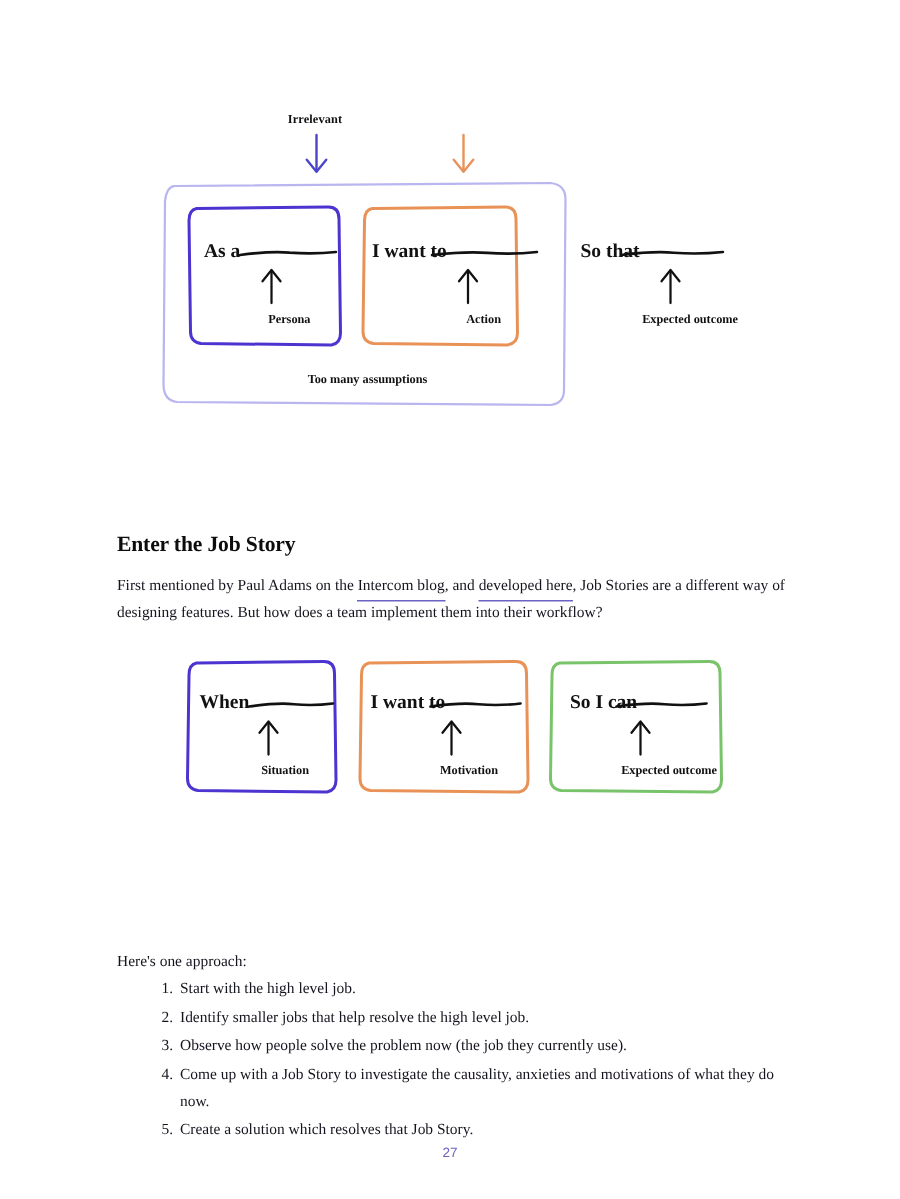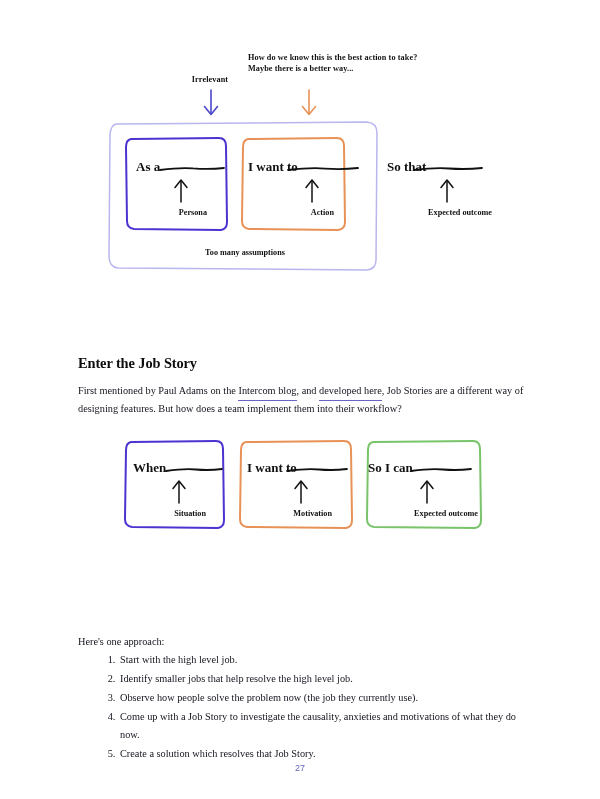--- a/index.html
+++ b/index.html
@@ -167,21 +167,21 @@
   #d2-label-when       { left: 133px; top: 28px; }
   #d2-blank-when       { left: 165px; top: 35px; }
   #d2-uparrow-when     { left: 170px; top: 47px; }
   #d2-caption-when     { left: 146px; top: 77px; width: 60px; }
 
   #d2-label-i-want-to  { left: 247px; top: 28px; }
   #d2-blank-i-want-to  { left: 286px; top: 35px; }
   #d2-uparrow-motiv    { left: 292px; top: 47px; }
   #d2-caption-motiv    { left: 266px; top: 77px; width: 66px; }
 
-  #d2-label-so-i-can   { left: 368px; top: 28px; text-align: center; }
+  #d2-label-so-i-can   { left: 380px; top: 28px; text-align: center; }
   #d2-blank-so-i-can   { left: 410px; top: 35px; }
   #d2-uparrow-outcome  { left: 418px; top: 47px; }
   #d2-caption-outcome  { left: 386px; top: 77px; width: 92px; }
 
   
   #approach-lead {
     position: absolute;
     left: 78px;
     top: 623px;
     font-size: 10.3px;
@@ -223,22 +223,20 @@
 
   <div id="diagram-one">
 
     <div class="callout" id="callout-irrelevant">Irrelevant</div>
 
     <svg class="down-arrow-svg" id="arrow-irrelevant" width="26" height="30" viewBox="0 0 26 30">
       <path d="M13 2 L13 25" stroke="#4b46c9" stroke-width="1.6" fill="none" stroke-linecap="round"></path>
       <path d="M6.5 18.5 L13 26.5 L19.5 18.5" stroke="#4b46c9" stroke-width="1.6" fill="none" stroke-linecap="round" stroke-linejoin="round"></path>
     </svg>
 
-    <div class="callout" id="callout-question">How do we know this is the best action to take?
-Maybe there is a better way...</div>
 
     <svg class="down-arrow-svg" id="arrow-question" width="26" height="30" viewBox="0 0 26 30">
       <path d="M13 2 L13 25" stroke="#e89257" stroke-width="1.6" fill="none" stroke-linecap="round"></path>
       <path d="M6.5 18.5 L13 26.5 L19.5 18.5" stroke="#e89257" stroke-width="1.6" fill="none" stroke-linecap="round" stroke-linejoin="round"></path>
     </svg>
 
     <div id="outer-assumption-box">
       <svg class="sketch-rect" width="272" height="155" viewBox="0 0 272 155">
         <path d="M9 6 Q4 7 3 16 L2 138 Q2 149 11 150 L260 152 Q269 151 269 142 L270 15 Q270 5 260 4 L10 6 Z" fill="none" stroke="#b9b6ef" stroke-width="1.5" stroke-linejoin="round"></path>
       </svg>

